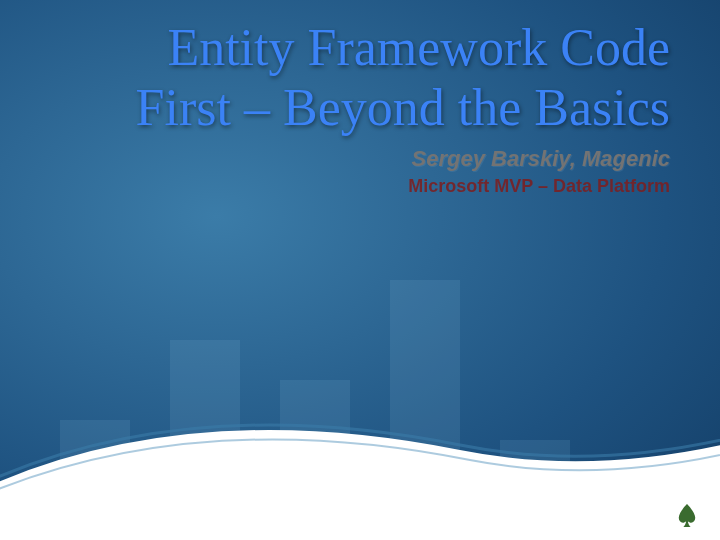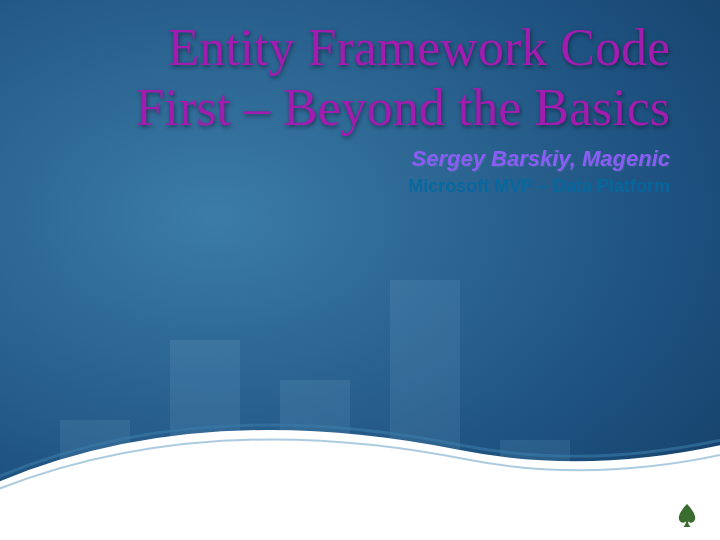--- a/index.html
+++ b/index.html
@@ -32,39 +32,39 @@
     position: absolute;
     top: 18px;
     right: 50px;
     left: 70px;
     text-align: right;
     z-index: 2;
   }
   .title {
     font-size: 52px;
     line-height: 1.15;
-    color: #a21caf;
+    color: #3b82f6;
     font-weight: 400;
     text-shadow: 1px 2px 4px rgba(0,0,0,0.45);
     margin-bottom: 8px;
   }
   .author {
     font-family: Arial, Helvetica, sans-serif;
     font-size: 22px;
     font-weight: bold;
     font-style: italic;
-    color: #8b5cf6;
+    color: #737373;
     text-shadow: 1px 1px 0 rgba(255,255,255,0.08);
     margin-bottom: 2px;
   }
   .sub1, .sub2 {
     font-family: Arial, Helvetica, sans-serif;
     font-size: 18px;
     font-weight: bold;
-    color: #0369a1;
+    color: #7f1d1d;
     line-height: 1.35;
     opacity: 0.85;
   }
   .swoosh {
     position: absolute;
     bottom: -10px;
     left: -40px;
     right: -40px;
     height: 180px;
     z-index: 3;

